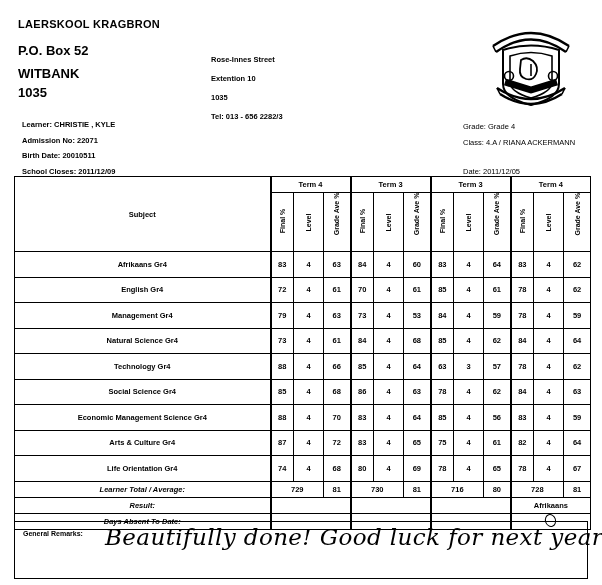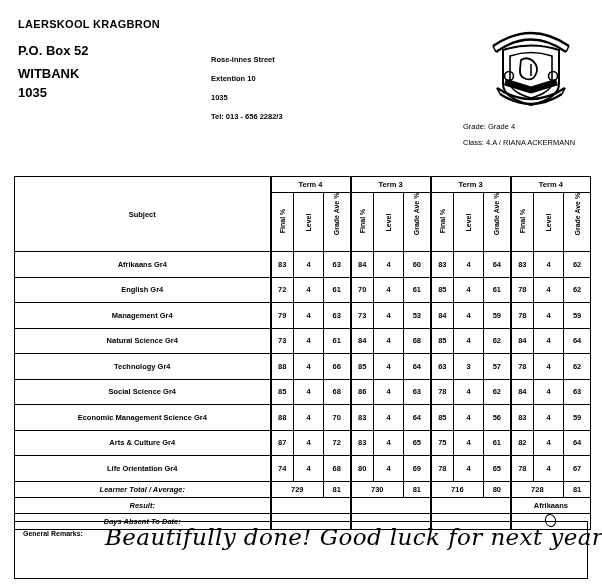--- a/index.html
+++ b/index.html
@@ -202,24 +202,31 @@
       <path d="M48 54 L48 66"></path>
       <path d="M22 72 L48 80 L74 72" stroke-width="7" stroke-linejoin="round"></path>
       <path d="M14 78 Q48 100 82 78" stroke-width="2.4"></path>
       <path d="M17 84 Q48 104 79 84" stroke-width="2.4"></path>
       <path d="M14 78 L17 84 M82 78 L79 84"></path>
       <circle cx="26" cy="66" r="4.5"></circle>
       <circle cx="70" cy="66" r="4.5"></circle>
     </g>
   </svg>
 
+  <div class="learner-block">
+    <div>Learner: CHRISTIE , KYLE</div>
+    <div>Admission No: 22071</div>
+    <div>Birth Date: 20010511</div>
+    <div>School Closes: 2011/12/09</div>
+  </div>
 
   <div class="right-block">
     <div>Grade: Grade 4</div>
     <div>Class: 4.A / RIANA ACKERMANN</div>
+    <div class="date-line">Date: 2011/12/05</div>
   </div>
 
   <table class="grid">
     <colgroup>
       <col style="width:256px">
       <col style="width:23px">
         <col style="width:30px">
         <col style="width:27px">
       <col style="width:23px">
         <col style="width:30px">

